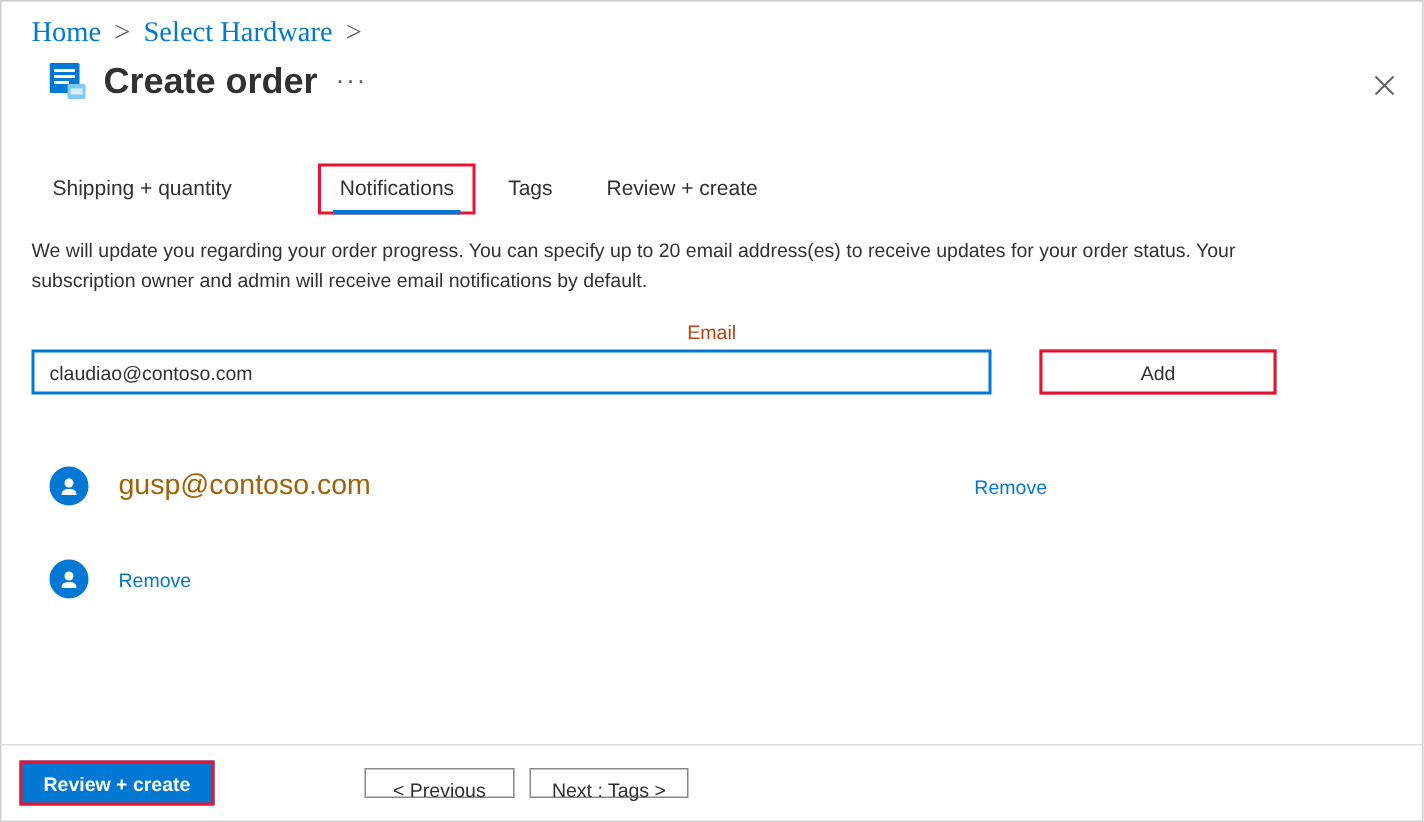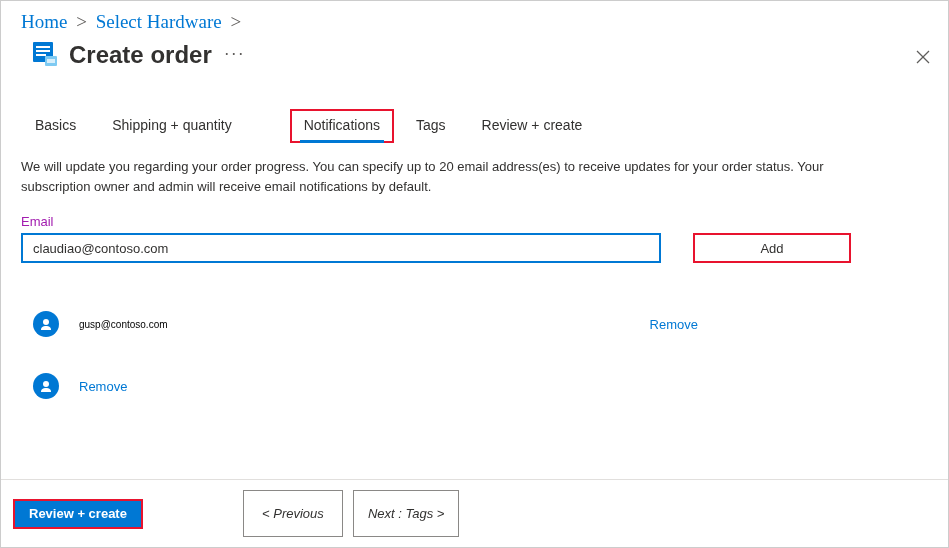--- a/index.html
+++ b/index.html
@@ -96,21 +96,22 @@
   .description {
     padding: 14px 20px 0 20px;
     font-size: 13px;
     line-height: 1.5;
     color: #323130;
     max-width: 900px;
   }
   .field-label {
     padding: 18px 20px 4px 20px;
     font-size: 13px;
-    color: #a21caf;
+    color: #c2410c;
+    text-align: center;
   }
   .email-row {
     display: flex;
     padding: 0 20px;
     align-items: stretch;
   }
   .email-input {
     flex: 0 0 640px;
     border: 2px solid #0078d4;
     padding: 6px 10px;
@@ -148,22 +149,22 @@
     display: flex;
     align-items: center;
     justify-content: center;
     margin-left: 12px;
     margin-right: 20px;
     flex-shrink: 0;
   }
   .avatar svg { display:block; }
   .email-text {
     flex: 1;
-    font-size: 10px;
-    color: #000000;
+    font-size: 19px;
+    color: #a16207;
   }
   .remove-link {
     color: #0078d4;
     font-size: 13px;
     cursor: pointer;
     text-decoration: none;
     margin-right: 230px;
   }
   .footer {
     position: absolute;
@@ -189,23 +190,22 @@
     height: 30px;
   }
   .btn-secondary {
     background: #fff;
     color: #323130;
     border: 1px solid #8a8886;
     padding: 6px 14px;
     font-size: 13px;
     font-family: inherit;
     cursor: pointer;
-    height: 47px;
+    height: 20px;
     min-width: 100px;
-    font-style: italic;
   }
   .footer-spacer {
     width: 80px;
   }
 </style>
 </head>
 <body>
 
 <div class="breadcrumb">
   <a href="#">Home</a>
@@ -232,21 +232,20 @@
 <button class="close-btn">
   <span>
     <svg width="14" height="14" viewBox="0 0 14 14">
         <line x1="1" y1="1" x2="13" y2="13" stroke="#605e5c" stroke-width="1.2"></line>
         <line x1="13" y1="1" x2="1" y2="13" stroke="#605e5c" stroke-width="1.2"></line>
       </svg>
   </span>
 </button>
 
 <div class="tabs">
-  <div class="tab">Basics</div>
   <div class="tab">Shipping + quantity</div>
   <div class="tab active highlight-red">Notifications</div>
   <div class="tab">Tags</div>
   <div class="tab">Review + create</div>
 </div>
 
 <p class="description">We will update you regarding your order progress. You can specify up to 20 email address(es) to receive updates for your order status. Your subscription owner and admin will receive email notifications by default.</p>
 
 <div class="field-label">Email</div>
 

